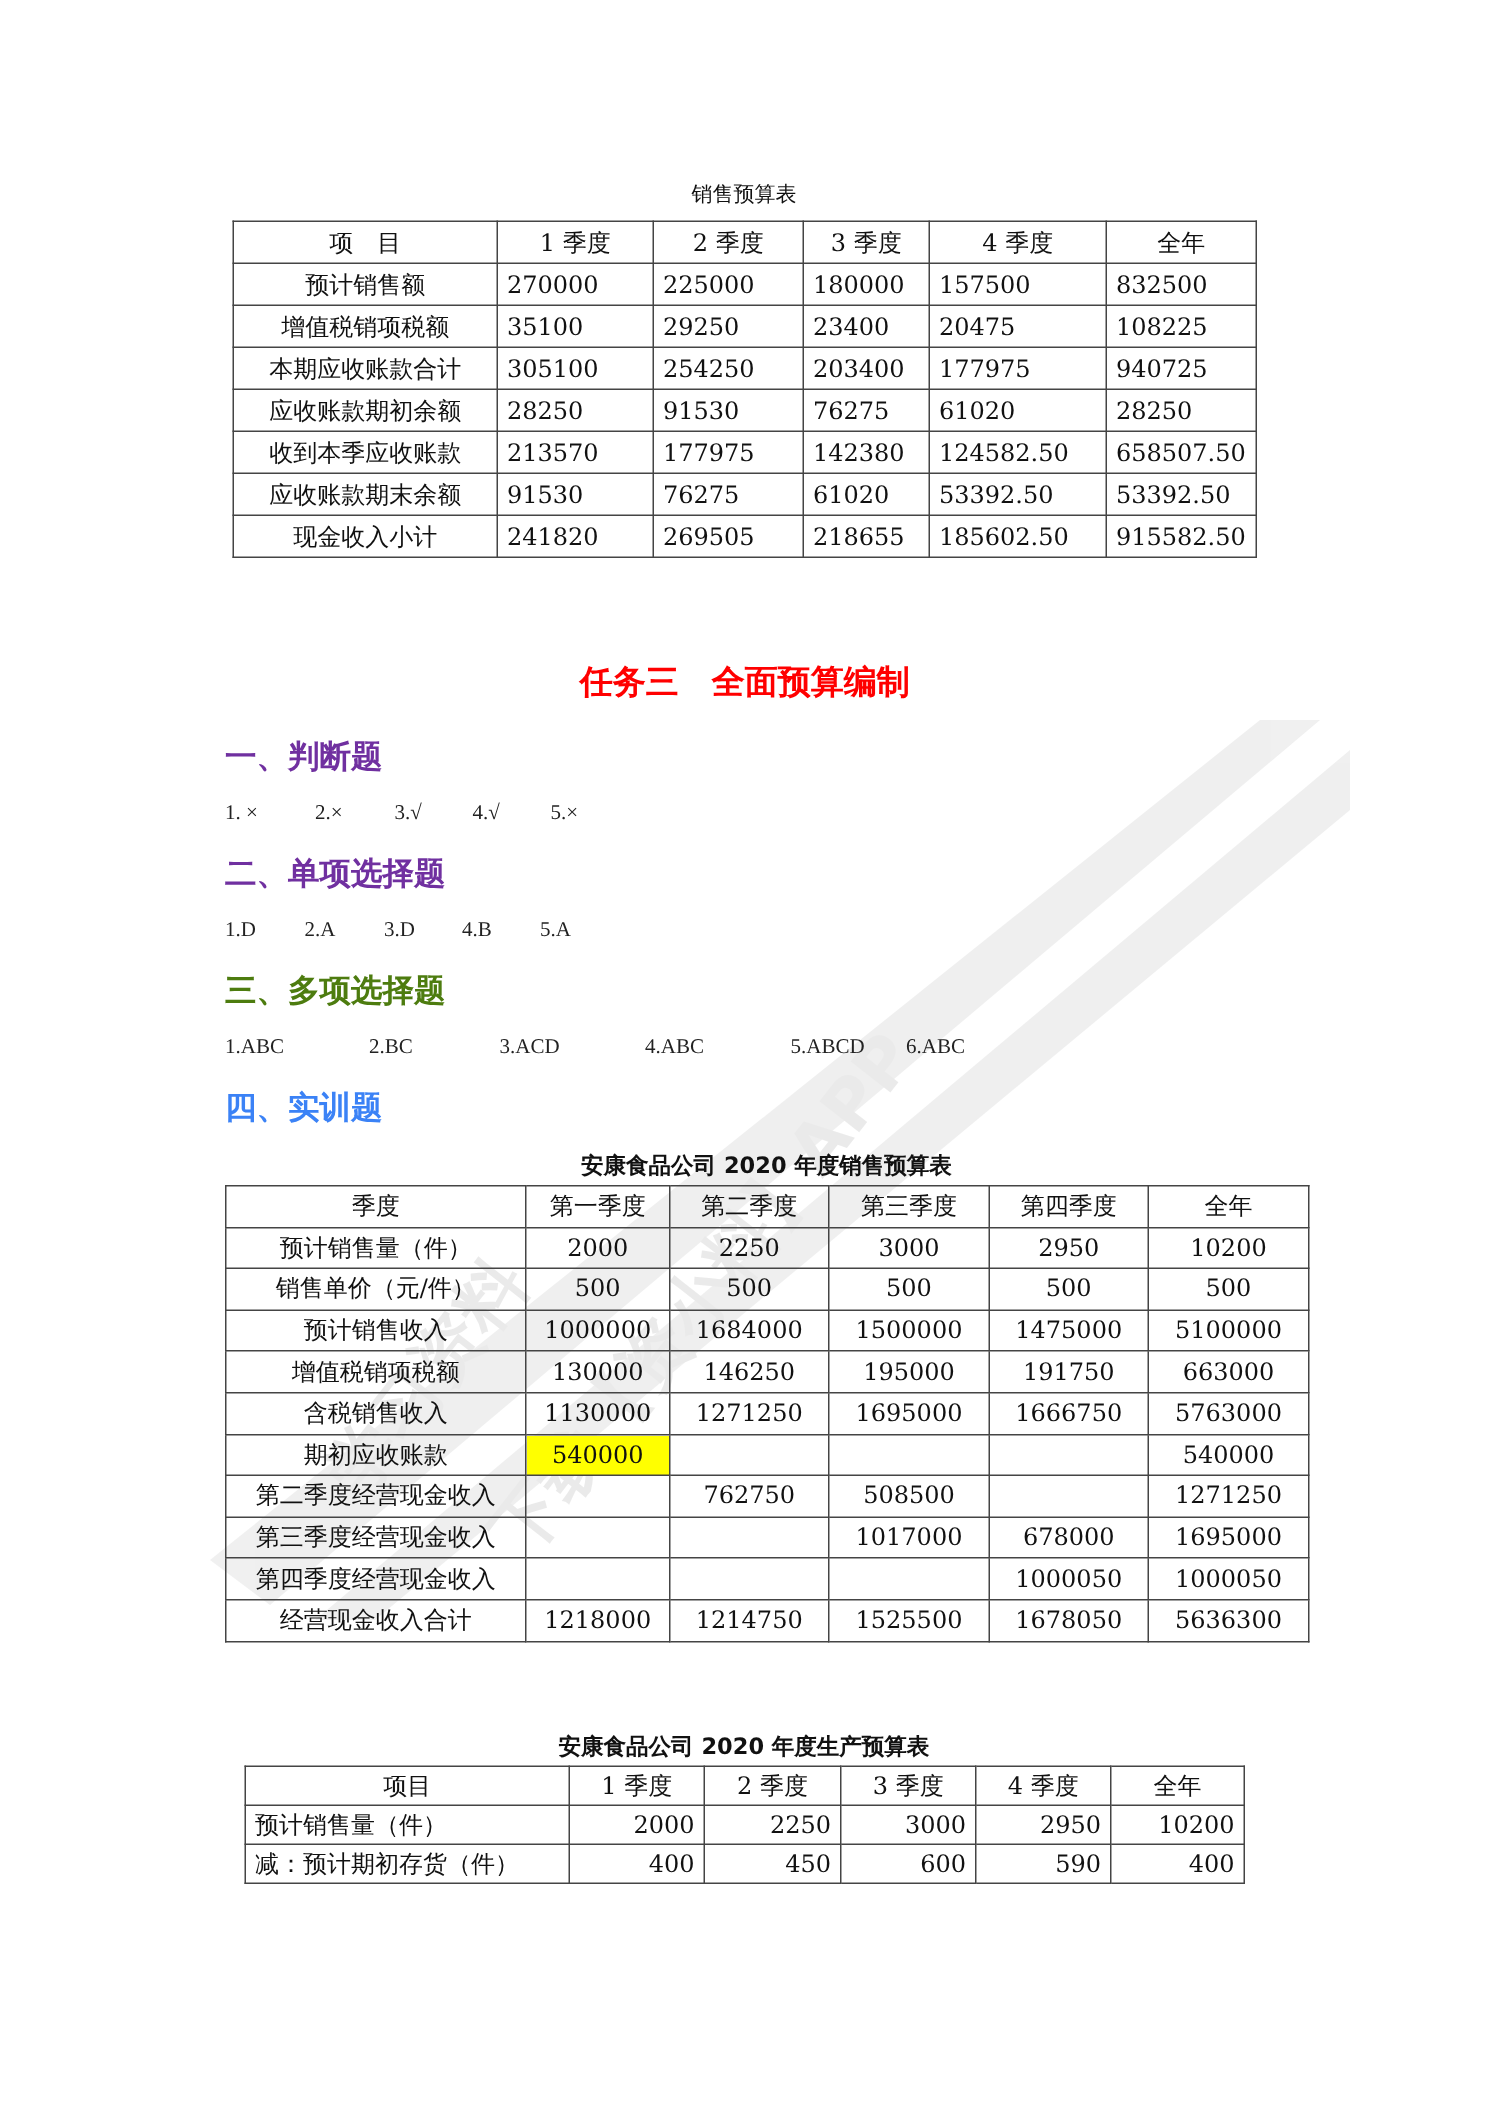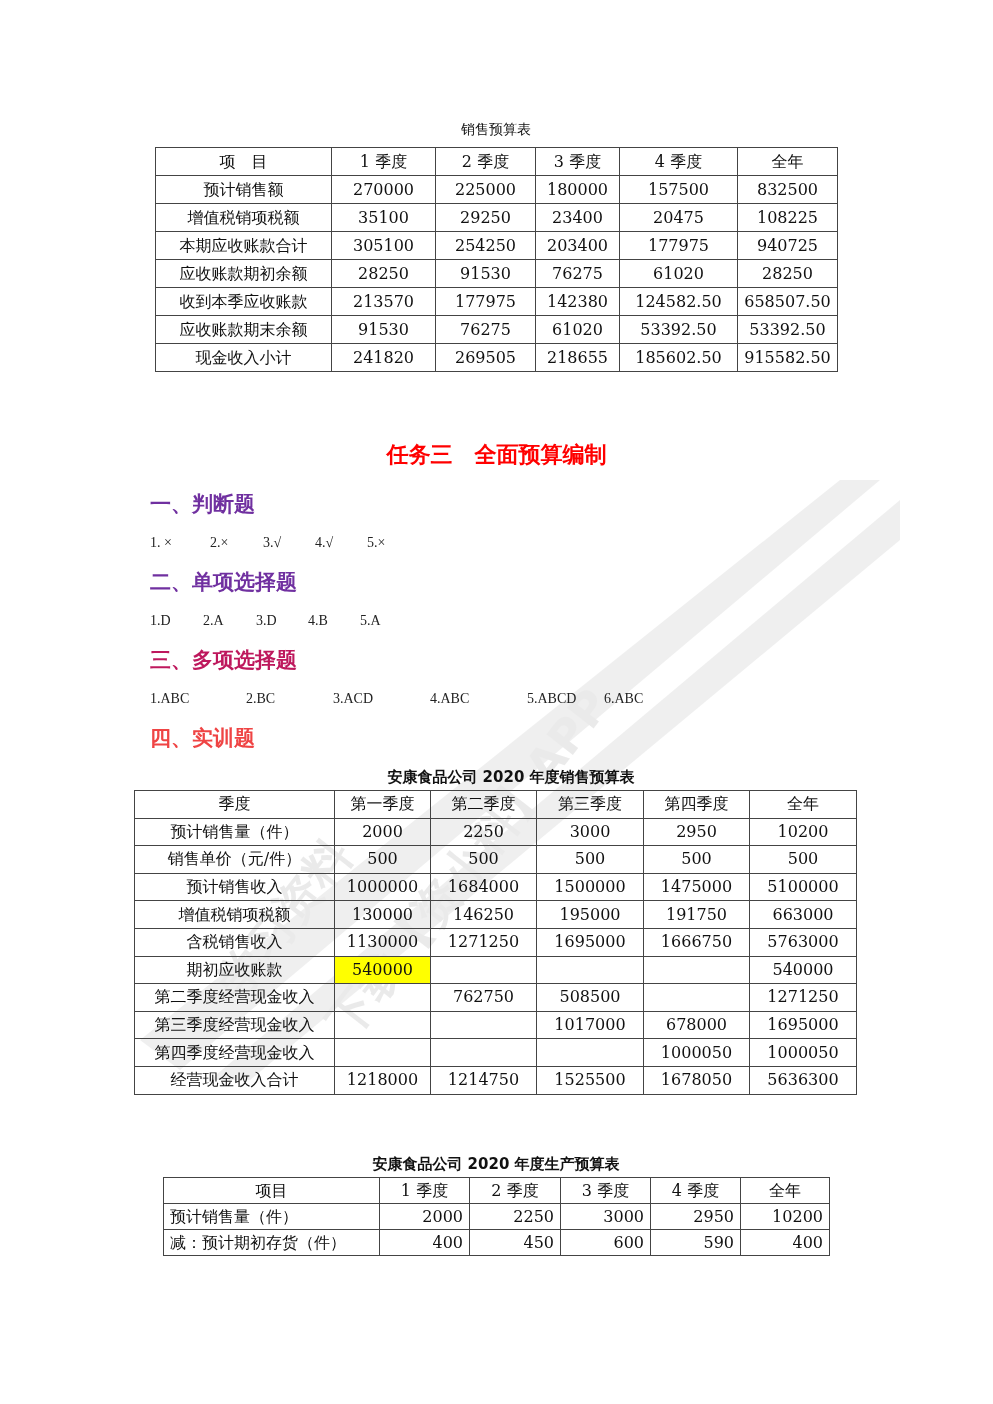--- a/index.html
+++ b/index.html
@@ -20,21 +20,21 @@
   table {
     position: absolute; border-collapse: collapse; table-layout: fixed;
     font-size: 16px;
   }
   td, th {
     border: 1.5px solid #444; padding: 0 6px; font-weight: normal;
     white-space: nowrap; overflow: hidden; height: 27px; line-height: 27px;
     background: transparent;
   }
   #t1 th { text-align: center; }
-  #t1 td { text-align: center; }
+  #t1 td { text-align: left; }
   #t1 td.label { text-align: center; }
   #t2 th, #t2 td { text-align: center; }
   #t2 td, #t2 th { height: 26.6px; line-height: 26px; }
   #t3 th { text-align: center; }
   #t3 td { text-align: right; }
   #t3 td.label { text-align: left; }
   #t3 td, #t3 th { height: 25px; line-height: 25px; }
   td.hl { background: #ffff00; }
   .task-title {
     position: absolute; left: 0; width: 993px; top: 440px; text-align: center;
@@ -151,29 +151,29 @@
   <div class="section-heading" style="top: 490px; color: rgb(112, 48, 160);">一、判断题</div>
   <div class="answers" style="top:535px;">
     <span style="width:60px">1. ×</span><span style="width:53px">2.×</span><span style="width:52px">3.√</span><span style="width:52px">4.√</span><span>5.×</span>
   </div>
 
   <div class="section-heading" style="top: 568px; color: rgb(112, 48, 160);">二、单项选择题</div>
   <div class="answers" style="top:613px;">
     <span style="width:53px">1.D</span><span style="width:53px">2.A</span><span style="width:52px">3.D</span><span style="width:52px">4.B</span><span>5.A</span>
   </div>
 
-  <div class="section-heading" style="top: 646px; color: #be185d;">三、多项选择题</div>
+  <div class="section-heading" style="top: 646px; color: #4d7c0f;">三、多项选择题</div>
   <div class="answers" style="top:691px;">
     <span style="width:96px">1.ABC</span><span style="width:87px">2.BC</span><span style="width:97px">3.ACD</span><span style="width:97px">4.ABC</span><span style="width:77px">5.ABCD</span><span>6.ABC</span>
   </div>
 
-  <div class="section-heading" style="top: 724px; color: #ef4444;">四、实训题</div>
+  <div class="section-heading" style="top: 724px; color: #3b82f6;">四、实训题</div>
 
   <div class="tbl-caption bold" style="left:150px; width:722px; top:768px;">安康食品公司 2020 年度销售预算表</div>
-  <table id="t2" style="left:134px; top:790px; width:722px;">
+  <table id="t2" style="left:150px; top:790px; width:722px;">
     <colgroup>
       <col style="width:200px">
         <col style="width:96px">
         <col style="width:106px">
       <col style="width:107px">
         <col style="width:106px">
         <col style="width:107px">
     </colgroup>
     <thead>
       <tr>

